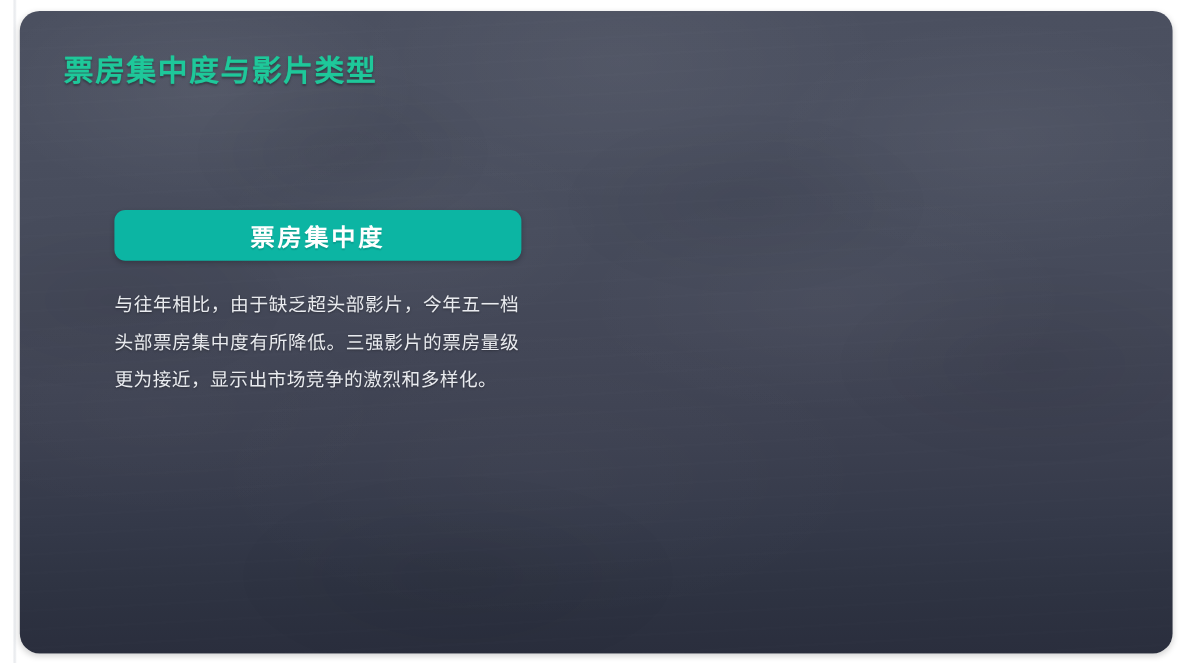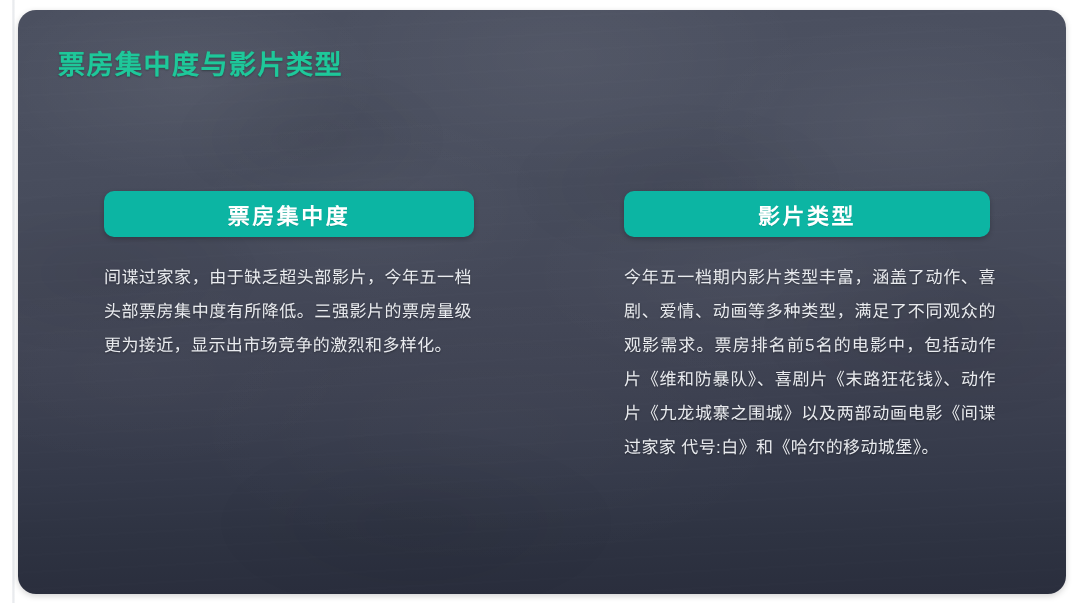--- a/index.html
+++ b/index.html
@@ -172,25 +172,19 @@
     <div id="board-texture-c"></div>
 
     <div id="slide-title">票房集中度与影片类型</div>
 
     <div id="columns">
 
       <div id="column-left" class="column">
         <div class="section-pill">
           <span class="section-pill-label">票房集中度</span>
         </div>
-        <div id="body-left" class="section-body">间谍过家家，由于缺乏超头部影片，今年五一档头部票房集中度有所降低。三强影片的票房量级更为接近，显示出市场竞争的激烈和多样化。</div>
+        <div id="body-left" class="section-body">与往年相比，由于缺乏超头部影片，今年五一档头部票房集中度有所降低。三强影片的票房量级更为接近，显示出市场竞争的激烈和多样化。</div>
       </div>
 
-      <div id="column-right" class="column">
-        <div class="section-pill">
-          <span class="section-pill-label">影片类型</span>
-        </div>
-        <div id="body-right" class="section-body">今年五一档期内影片类型丰富，涵盖了动作、喜剧、爱情、动画等多种类型，满足了不同观众的观影需求。票房排名前5名的电影中，包括动作片《维和防暴队》、喜剧片《末路狂花钱》、动作片《九龙城寨之围城》以及两部动画电影《间谍过家家 代号:白》和《哈尔的移动城堡》。</div>
-      </div>
 
     </div>
   </div>
 </div>
 
 </body></html>

